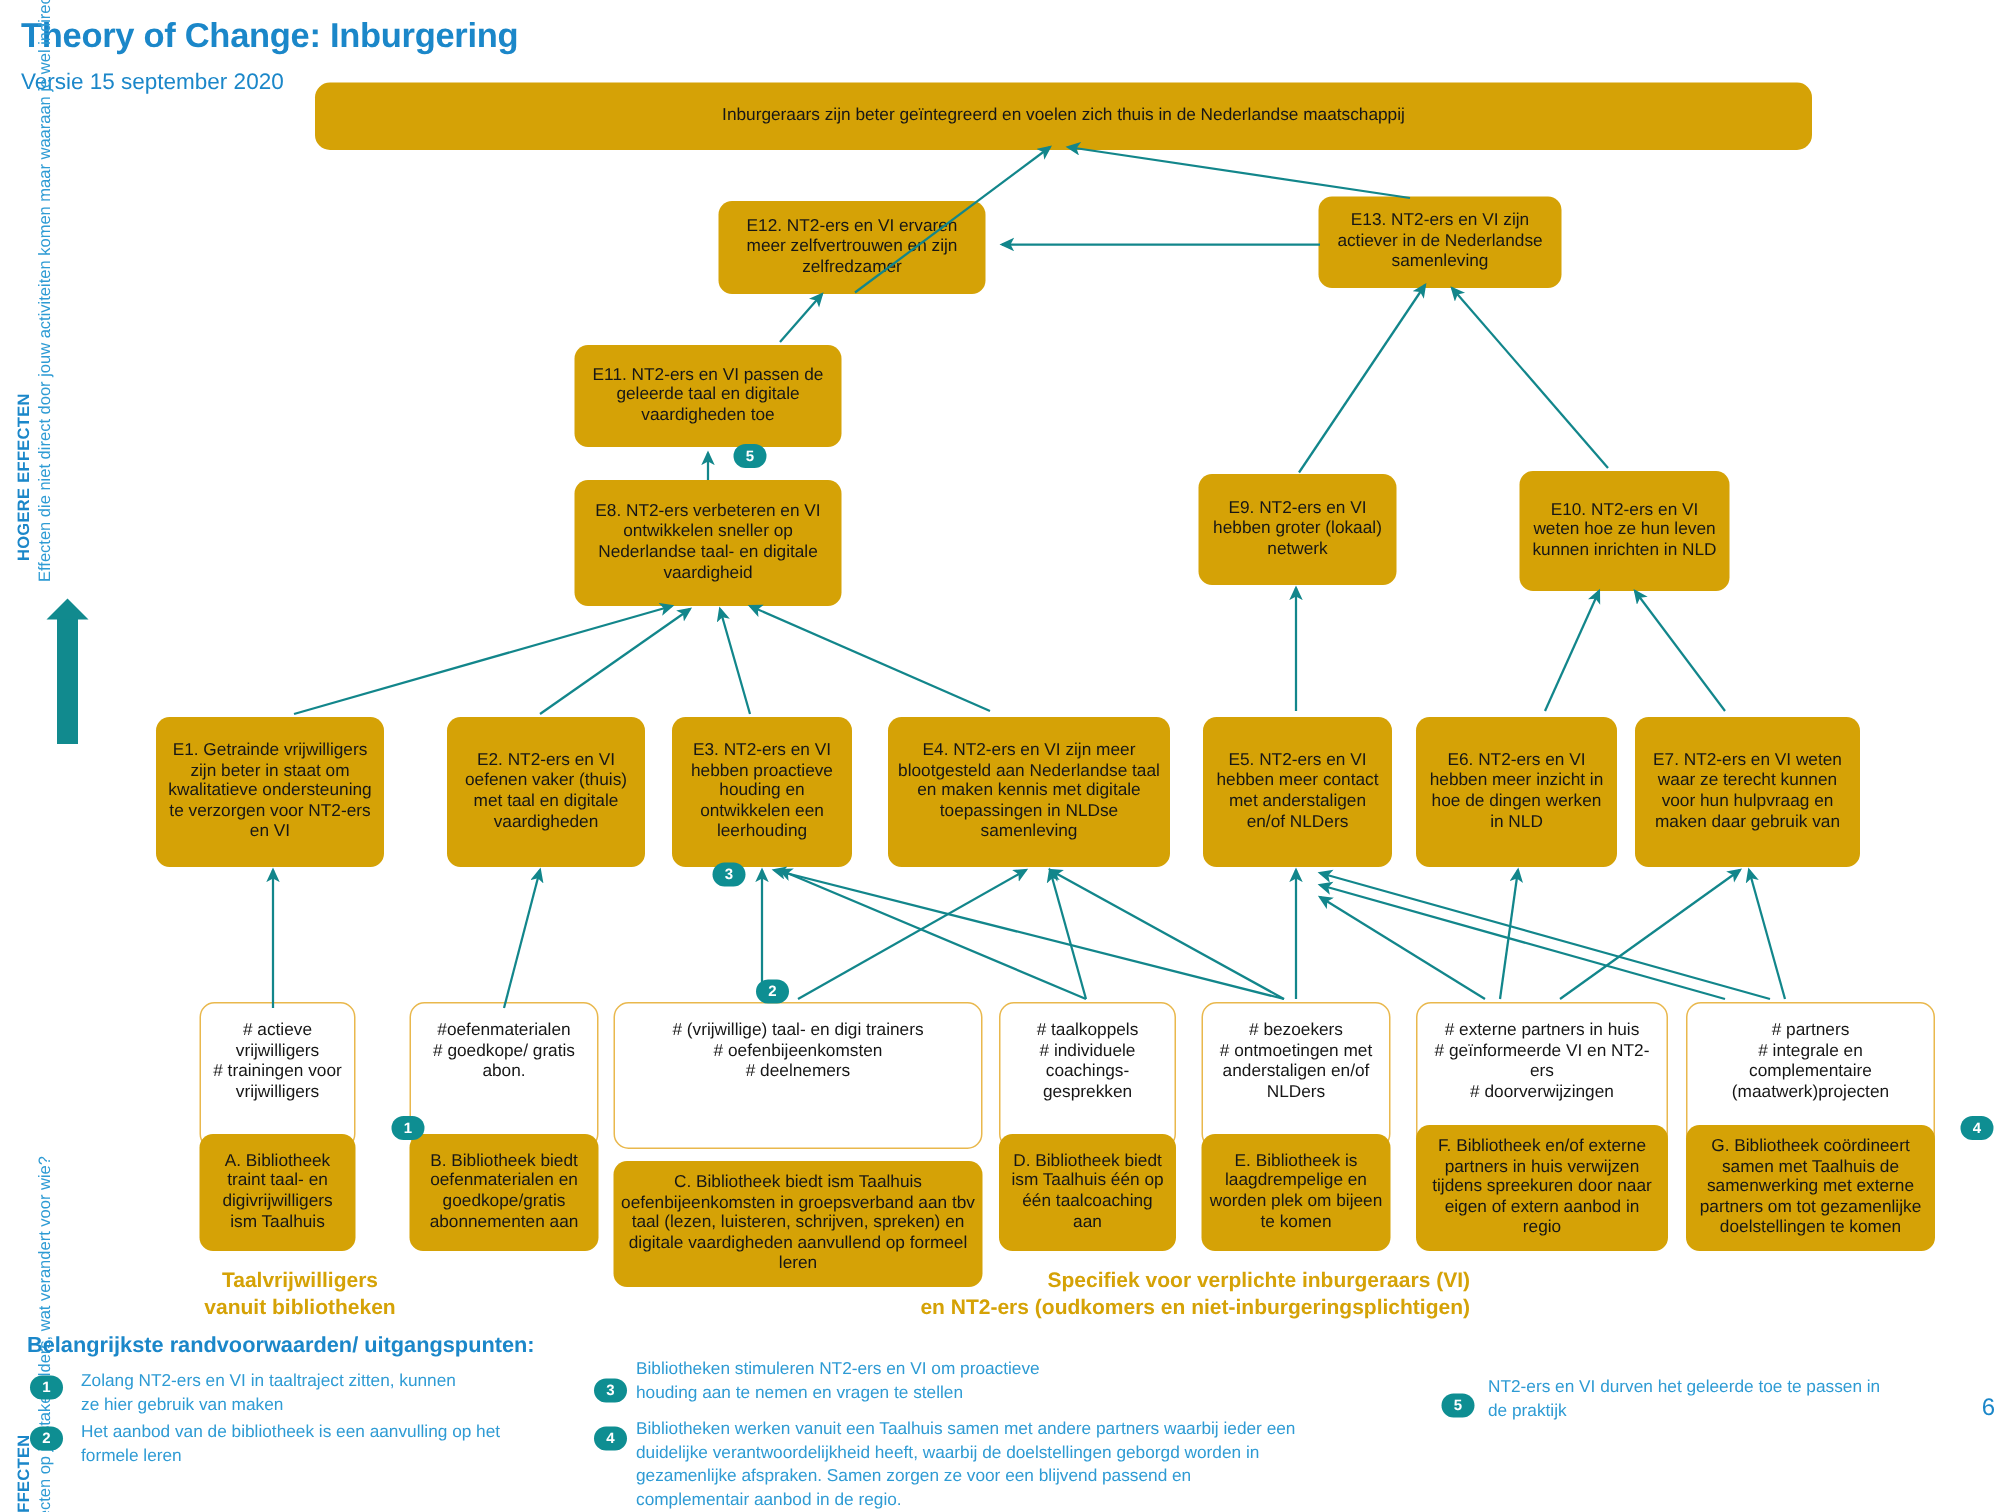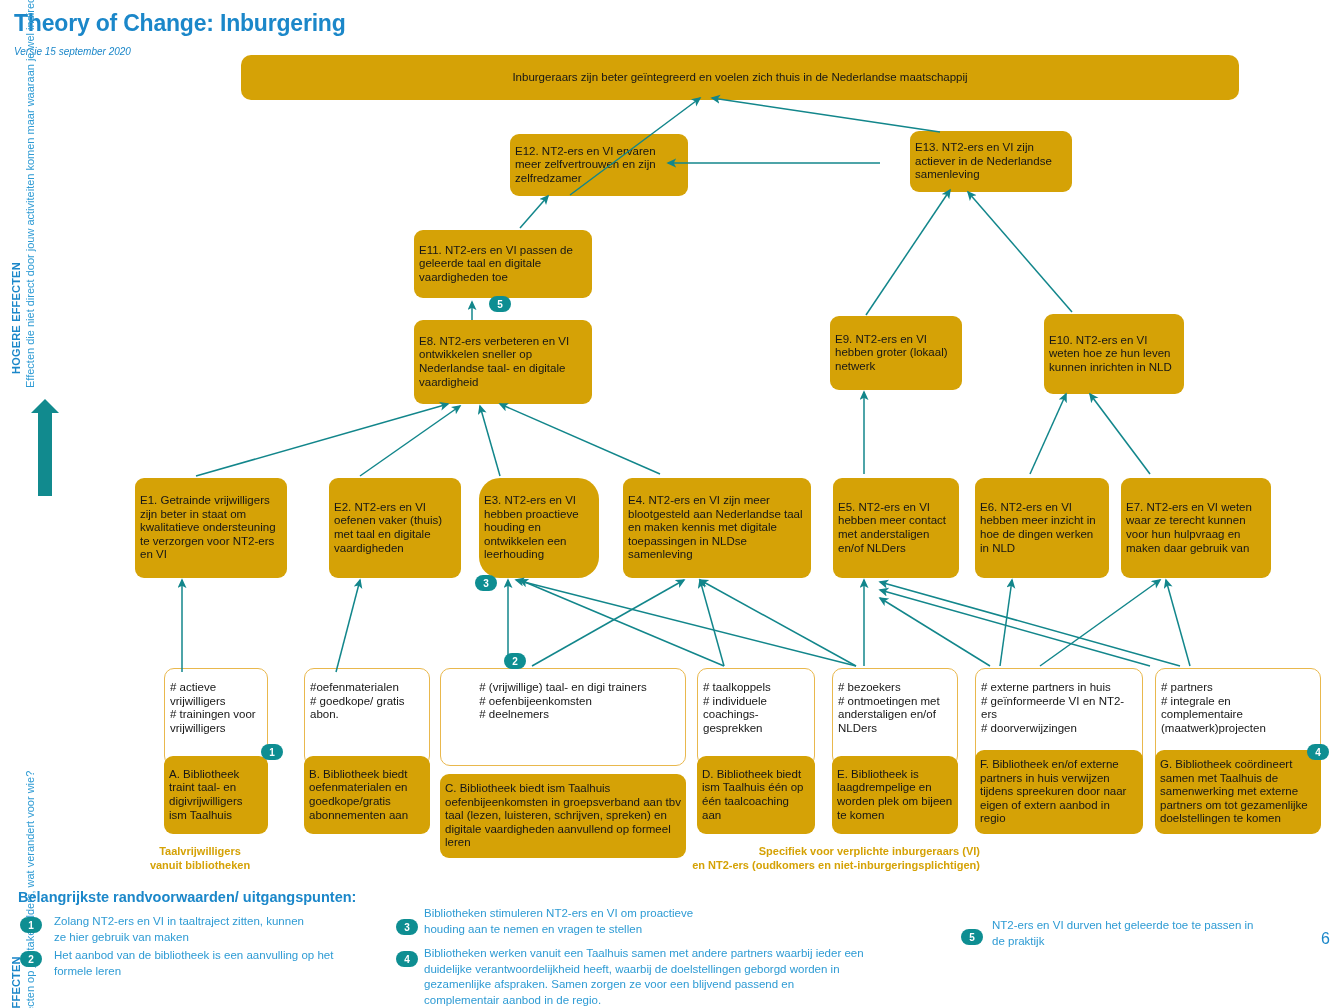--- a/index.html
+++ b/index.html
@@ -25,23 +25,22 @@
     top: 10px;
     font-size: 23px;
     font-weight: bold;
     color: #1B87C9;
     letter-spacing: -0.2px;
   }
   .version {
     position: absolute;
     left: 14px;
     top: 46px;
-    font-size: 10px;
-    color: #1B87C9;
-    font-style: italic;
+    font-size: 15px;
+    color: #1B87C9;
   }
   
   .vgroup {
     position: absolute;
     color: #1B87C9;
   }
   .vlabel {
     writing-mode: vertical-rl;
     transform: rotate(180deg);
     white-space: nowrap;
@@ -79,24 +78,24 @@
     border-bottom: 14px solid #118A8E;
   }
   
   .box {
     position: absolute;
     box-sizing: border-box;
     border-radius: 9px;
     display: flex;
     align-items: center;
     justify-content: center;
+    text-align: center;
     padding: 3px 5px;
     line-height: 1.18;
     white-space: pre-line;
-    margin-left: 31px;
   }
   .box.gold {
     background: #D5A206;
     color: #161616;
     font-size: 11.5px;
   }
   .box.goal {
     background: #D5A206;
     color: #161616;
     font-size: 11.5px;
@@ -130,21 +129,21 @@
     display: flex;
     align-items: center;
     justify-content: center;
     z-index: 40;
   }
   
   .collabel {
     position: absolute;
     color: #D5A206;
     font-weight: bold;
-    font-size: 11px;
+    font-size: 14px;
     text-align: center;
     line-height: 1.3;
     white-space: pre-line;
   }
   
   .fn-title {
     position: absolute;
     left: 18px;
     top: 889px;
     font-size: 14.5px;
@@ -276,21 +275,21 @@
 
   <div class="box gold" style="left:479px; top:134px; width:178px; height:62px;">E12. NT2-ers en VI ervaren meer zelfvertrouwen en zijn zelfredzamer</div>
   <div class="box gold" style="left:879px; top:131px; width:162px; height:61px;">E13. NT2-ers en VI zijn actiever in de Nederlandse samenleving</div>
   <div class="box gold" style="left:383px; top:230px; width:178px; height:68px;">E11. NT2-ers en VI passen de geleerde taal en digitale vaardigheden toe</div>
   <div class="box gold" style="left:383px; top:320px; width:178px; height:84px;">E8. NT2-ers verbeteren en VI ontwikkelen sneller op Nederlandse taal- en digitale vaardigheid</div>
   <div class="box gold" style="left:799px; top:316px; width:132px; height:74px;">E9. NT2-ers en VI hebben groter (lokaal) netwerk</div>
   <div class="box gold" style="left:1013px; top:314px; width:140px; height:80px;">E10. NT2-ers en VI weten hoe ze hun leven kunnen inrichten in NLD</div>
 
   <div class="box gold" style="left:104px; top:478px; width:152px; height:100px;">E1. Getrainde vrijwilligers zijn beter in staat om kwalitatieve ondersteuning te verzorgen voor NT2-ers en VI</div>
   <div class="box gold" style="left:298px; top:478px; width:132px; height:100px;">E2. NT2-ers en VI oefenen vaker (thuis) met taal en digitale vaardigheden</div>
-  <div class="box gold" style="left:448px; top:478px; width:120px; height:100px;border-radius:21px;">E3. NT2-ers en VI hebben proactieve houding en ontwikkelen een leerhouding</div>
+  <div class="box gold" style="left:448px; top:478px; width:120px; height:100px;">E3. NT2-ers en VI hebben proactieve houding en ontwikkelen een leerhouding</div>
   <div class="box gold" style="left:592px; top:478px; width:188px; height:100px;">E4. NT2-ers en VI zijn meer blootgesteld aan Nederlandse taal en maken kennis met digitale toepassingen in NLDse samenleving</div>
   <div class="box gold" style="left:802px; top:478px; width:126px; height:100px;">E5. NT2-ers en VI hebben meer contact met anderstaligen en/of NLDers</div>
   <div class="box gold" style="left:944px; top:478px; width:134px; height:100px;">E6. NT2-ers en VI hebben meer inzicht in hoe de dingen werken in NLD</div>
   <div class="box gold" style="left:1090px; top:478px; width:150px; height:100px;">E7. NT2-ers en VI weten waar ze terecht kunnen voor hun hulpvraag en maken daar gebruik van</div>
 
   <div class="box out" style="left:133px; top:668px; width:104px; height:98px;"># actieve vrijwilligers
 # trainingen voor vrijwilligers</div>
   <div class="box out" style="left:273px; top:668px; width:126px; height:98px;">#oefenmaterialen
 # goedkope/ gratis abon.</div>
   <div class="box out" style="left:409px; top:668px; width:246px; height:98px;"># (vrijwillige) taal- en digi trainers

